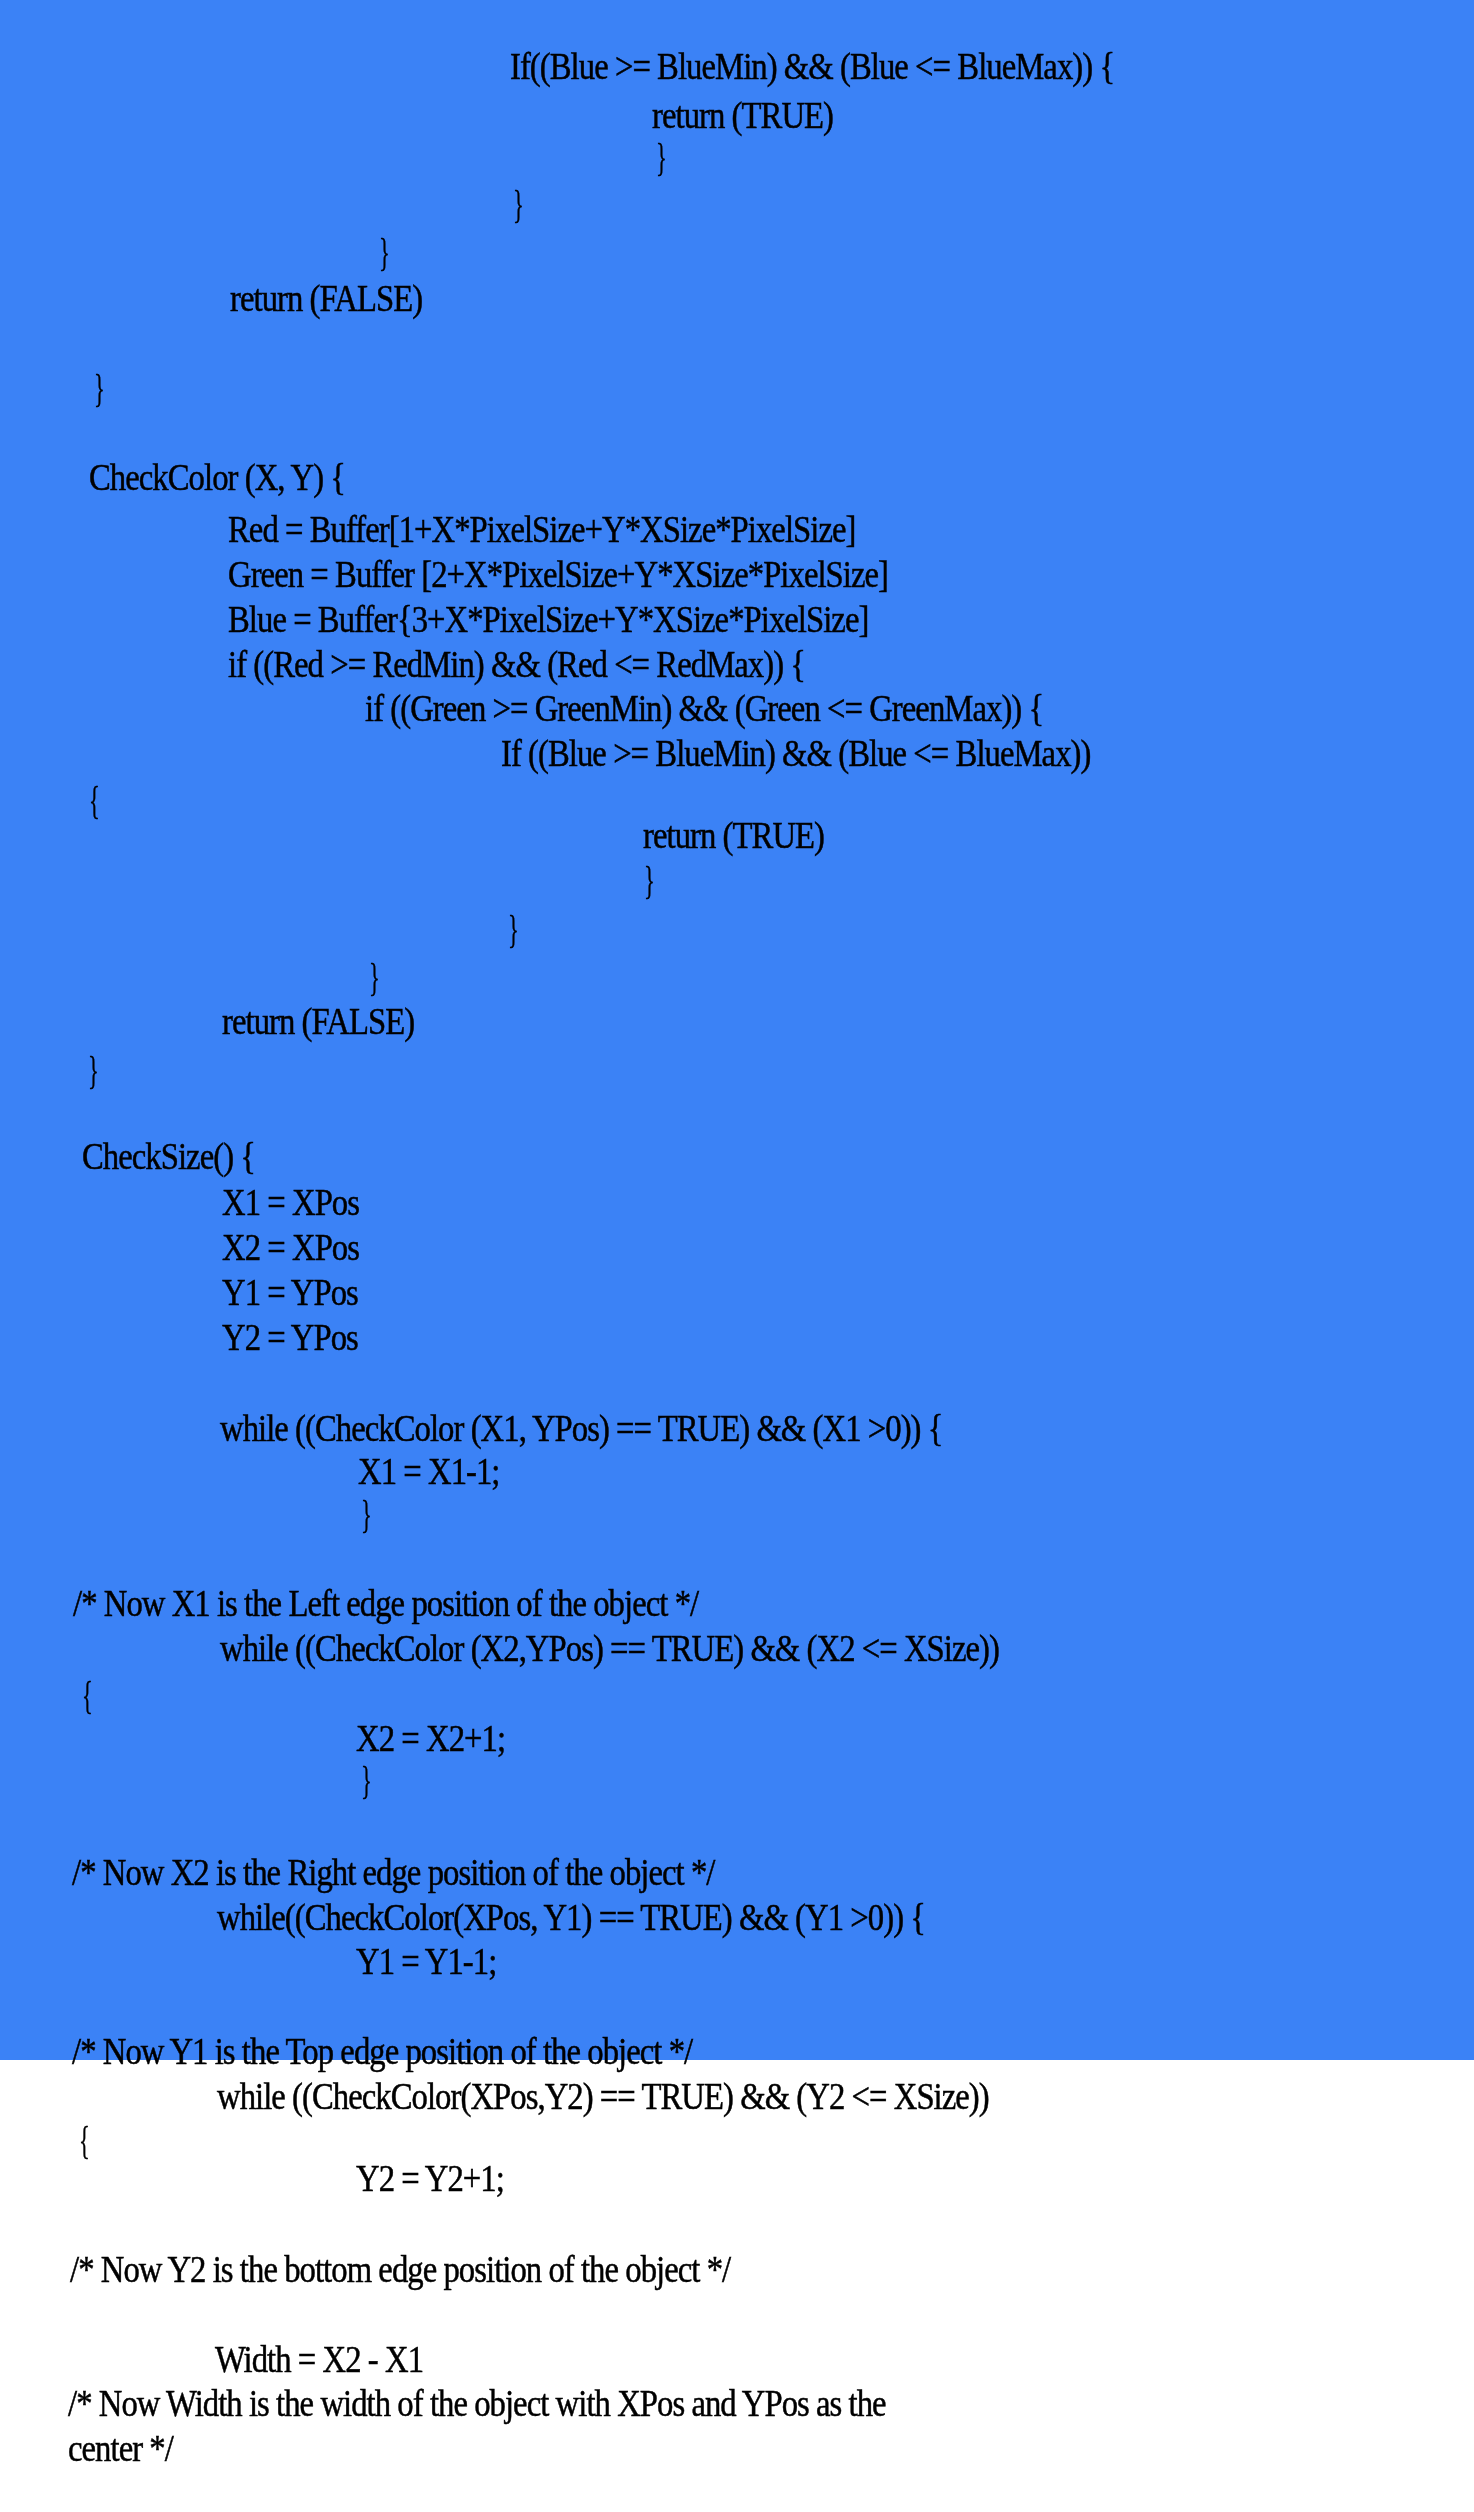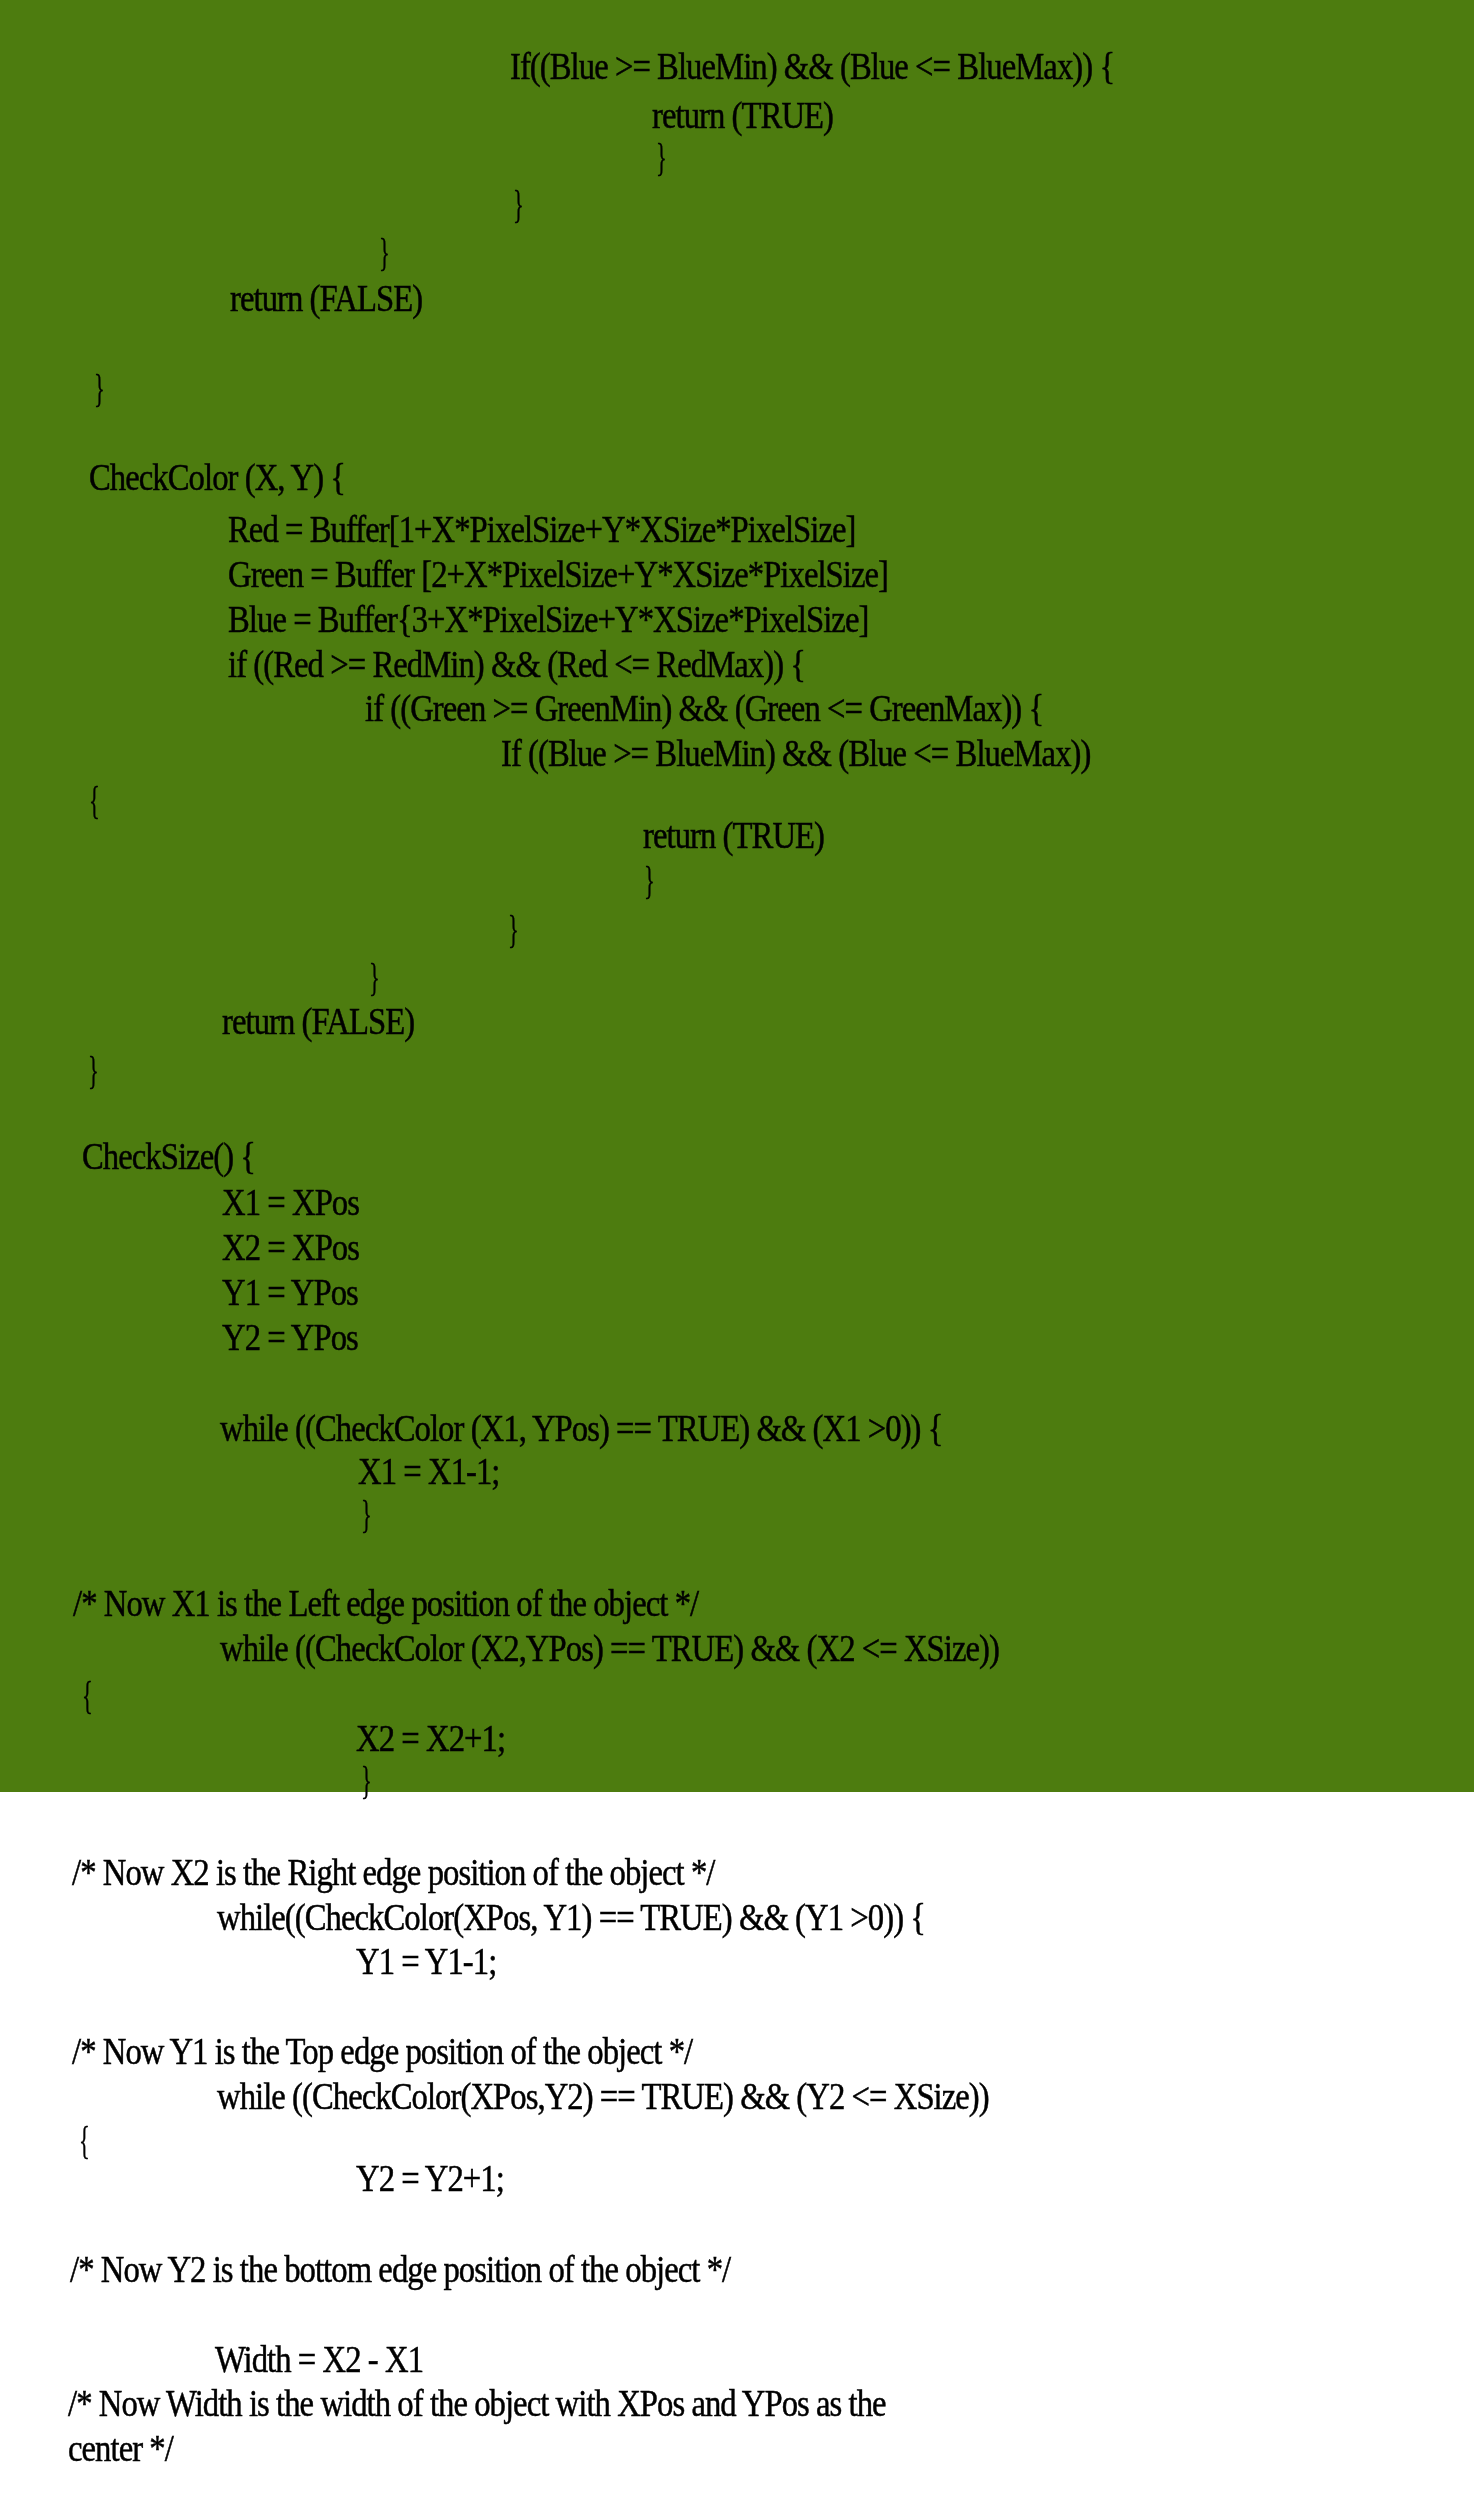--- a/index.html
+++ b/index.html
@@ -12,22 +12,22 @@
     height: 2512px;
     position: relative;
     overflow: hidden;
     font-family: "Liberation Serif", "DejaVu Serif", serif;
     color: #000000;
   }
   .page {
     position: absolute;
     left: 0; top: 0;
     width: 1475px;
-    height: 1792px;
-    background: #4d7c0f;
+    height: 2060px;
+    background: #3b82f6;
   }
   .ln {
     position: absolute;
     white-space: pre;
     font-size: 38px;
     line-height: 43px;
     letter-spacing: -1.1px;
     transform: scaleX(0.86);
     transform-origin: left top;
     font-weight: 400;

